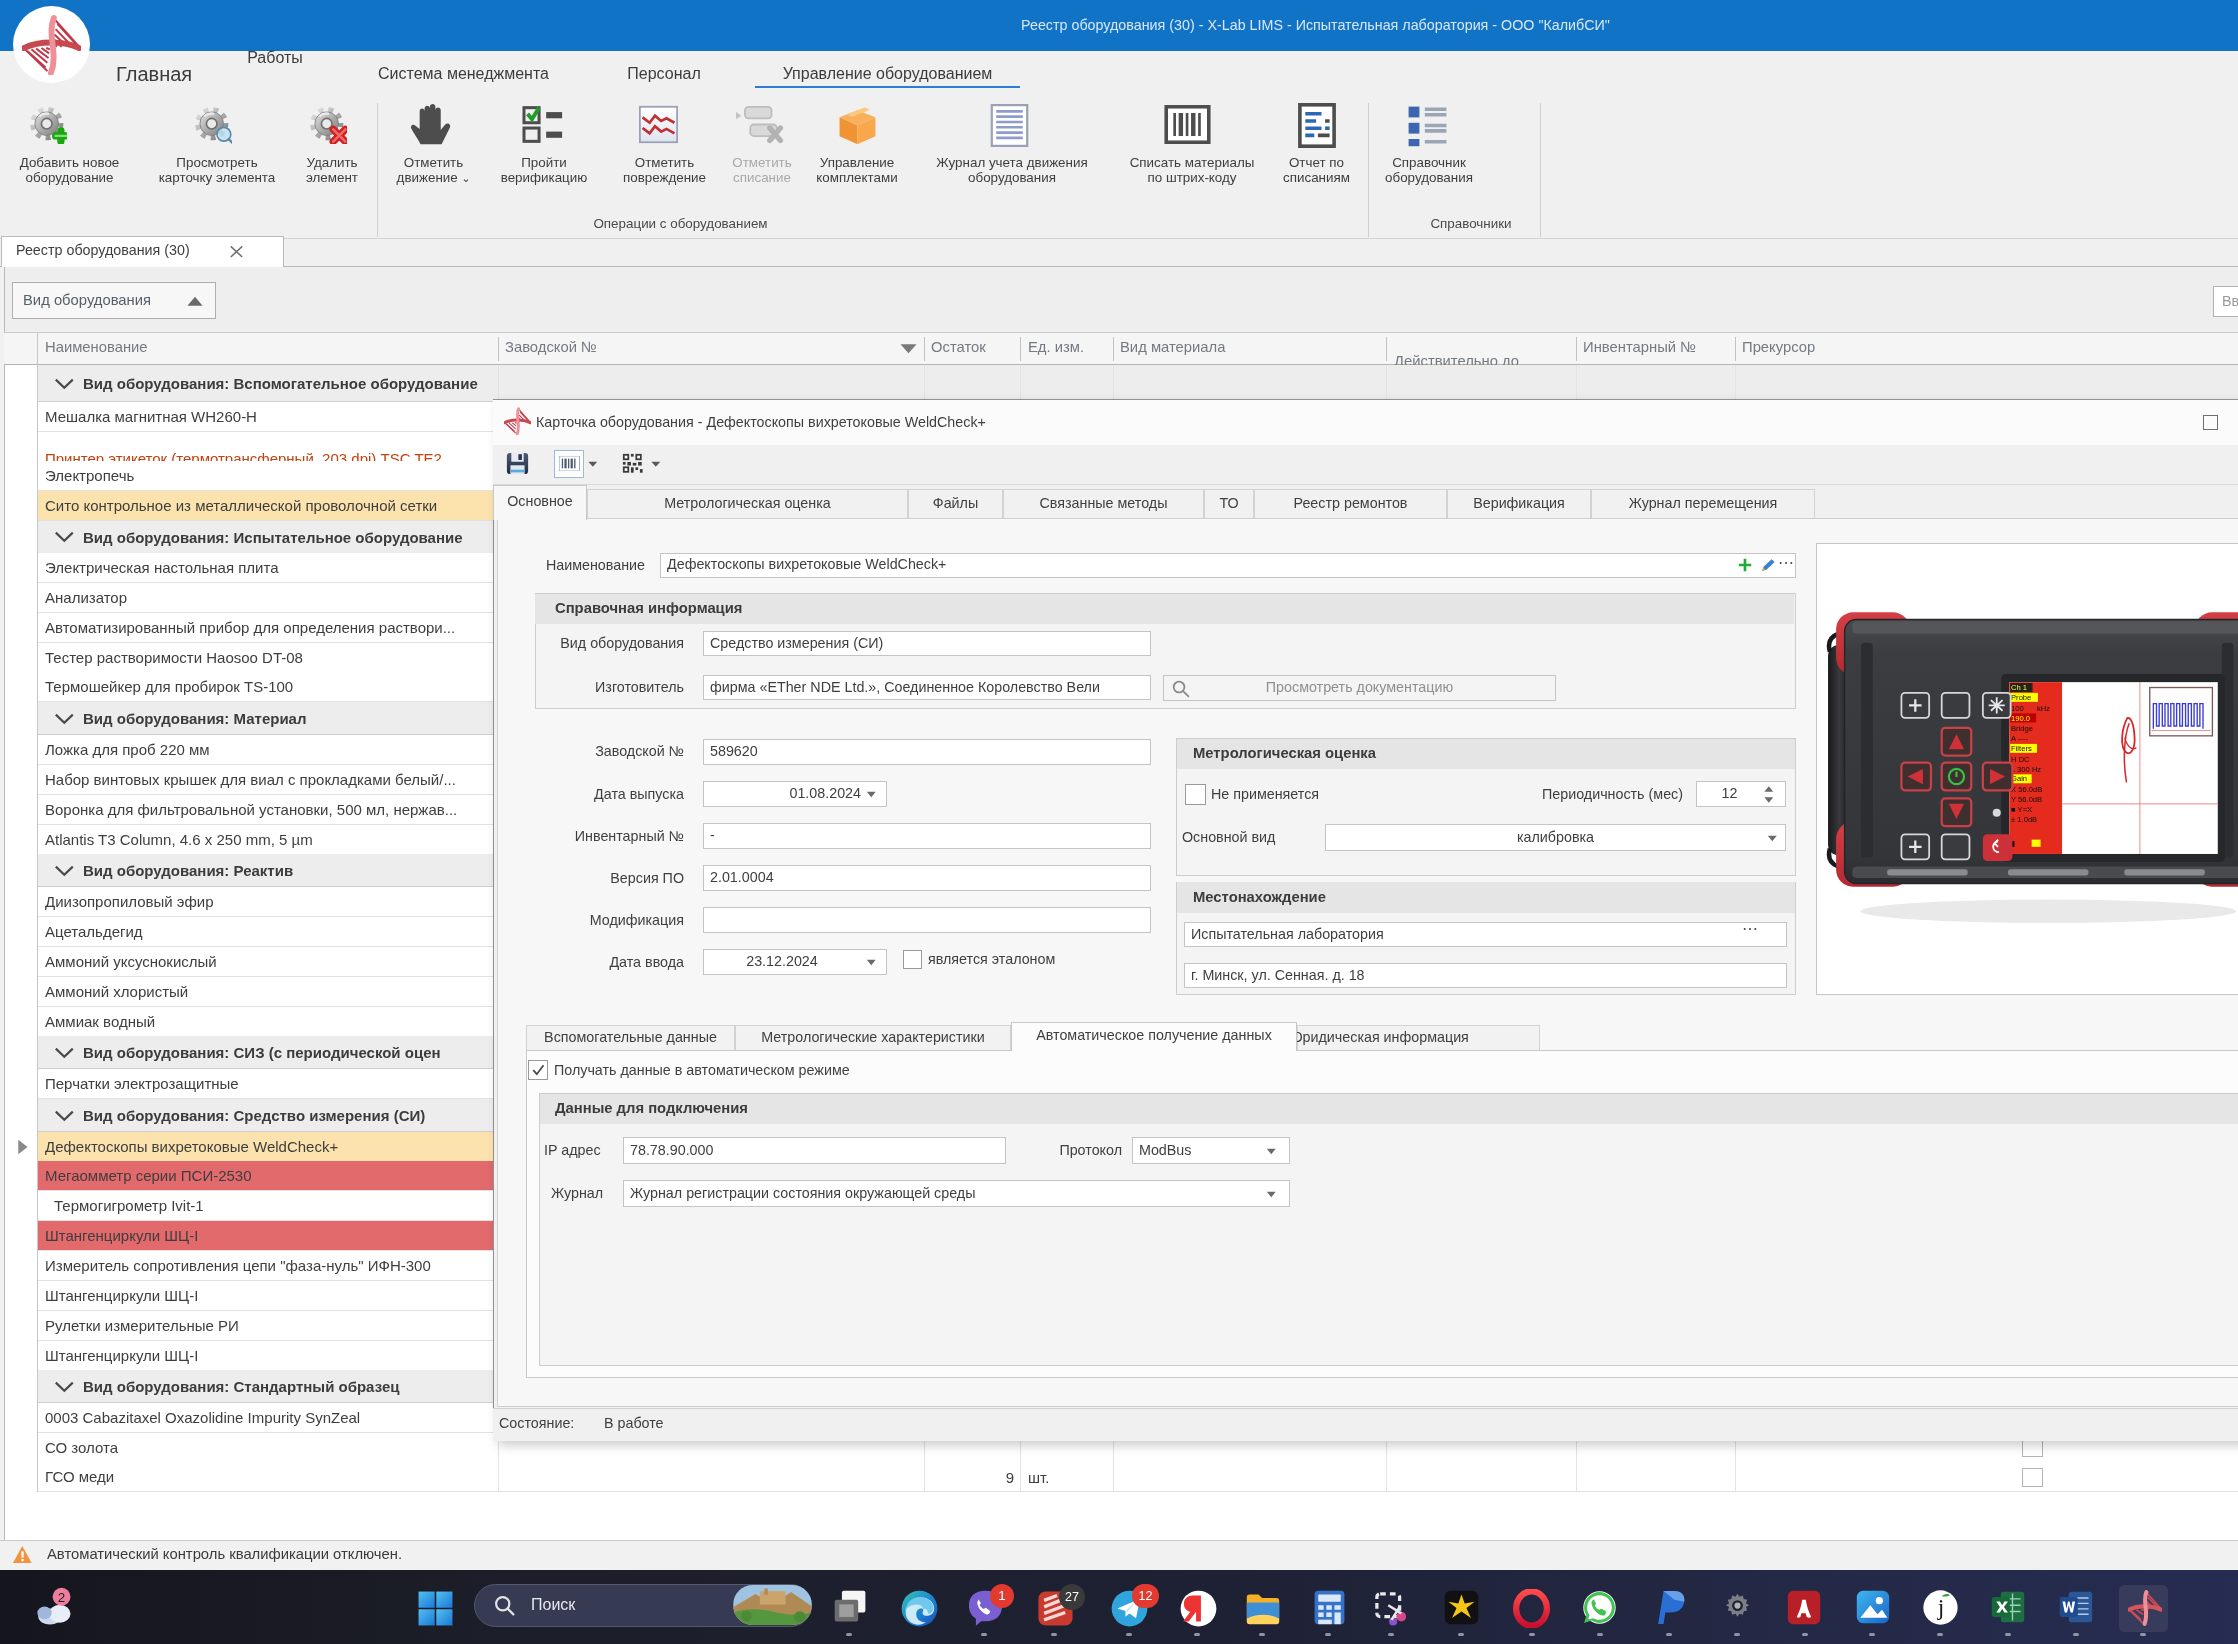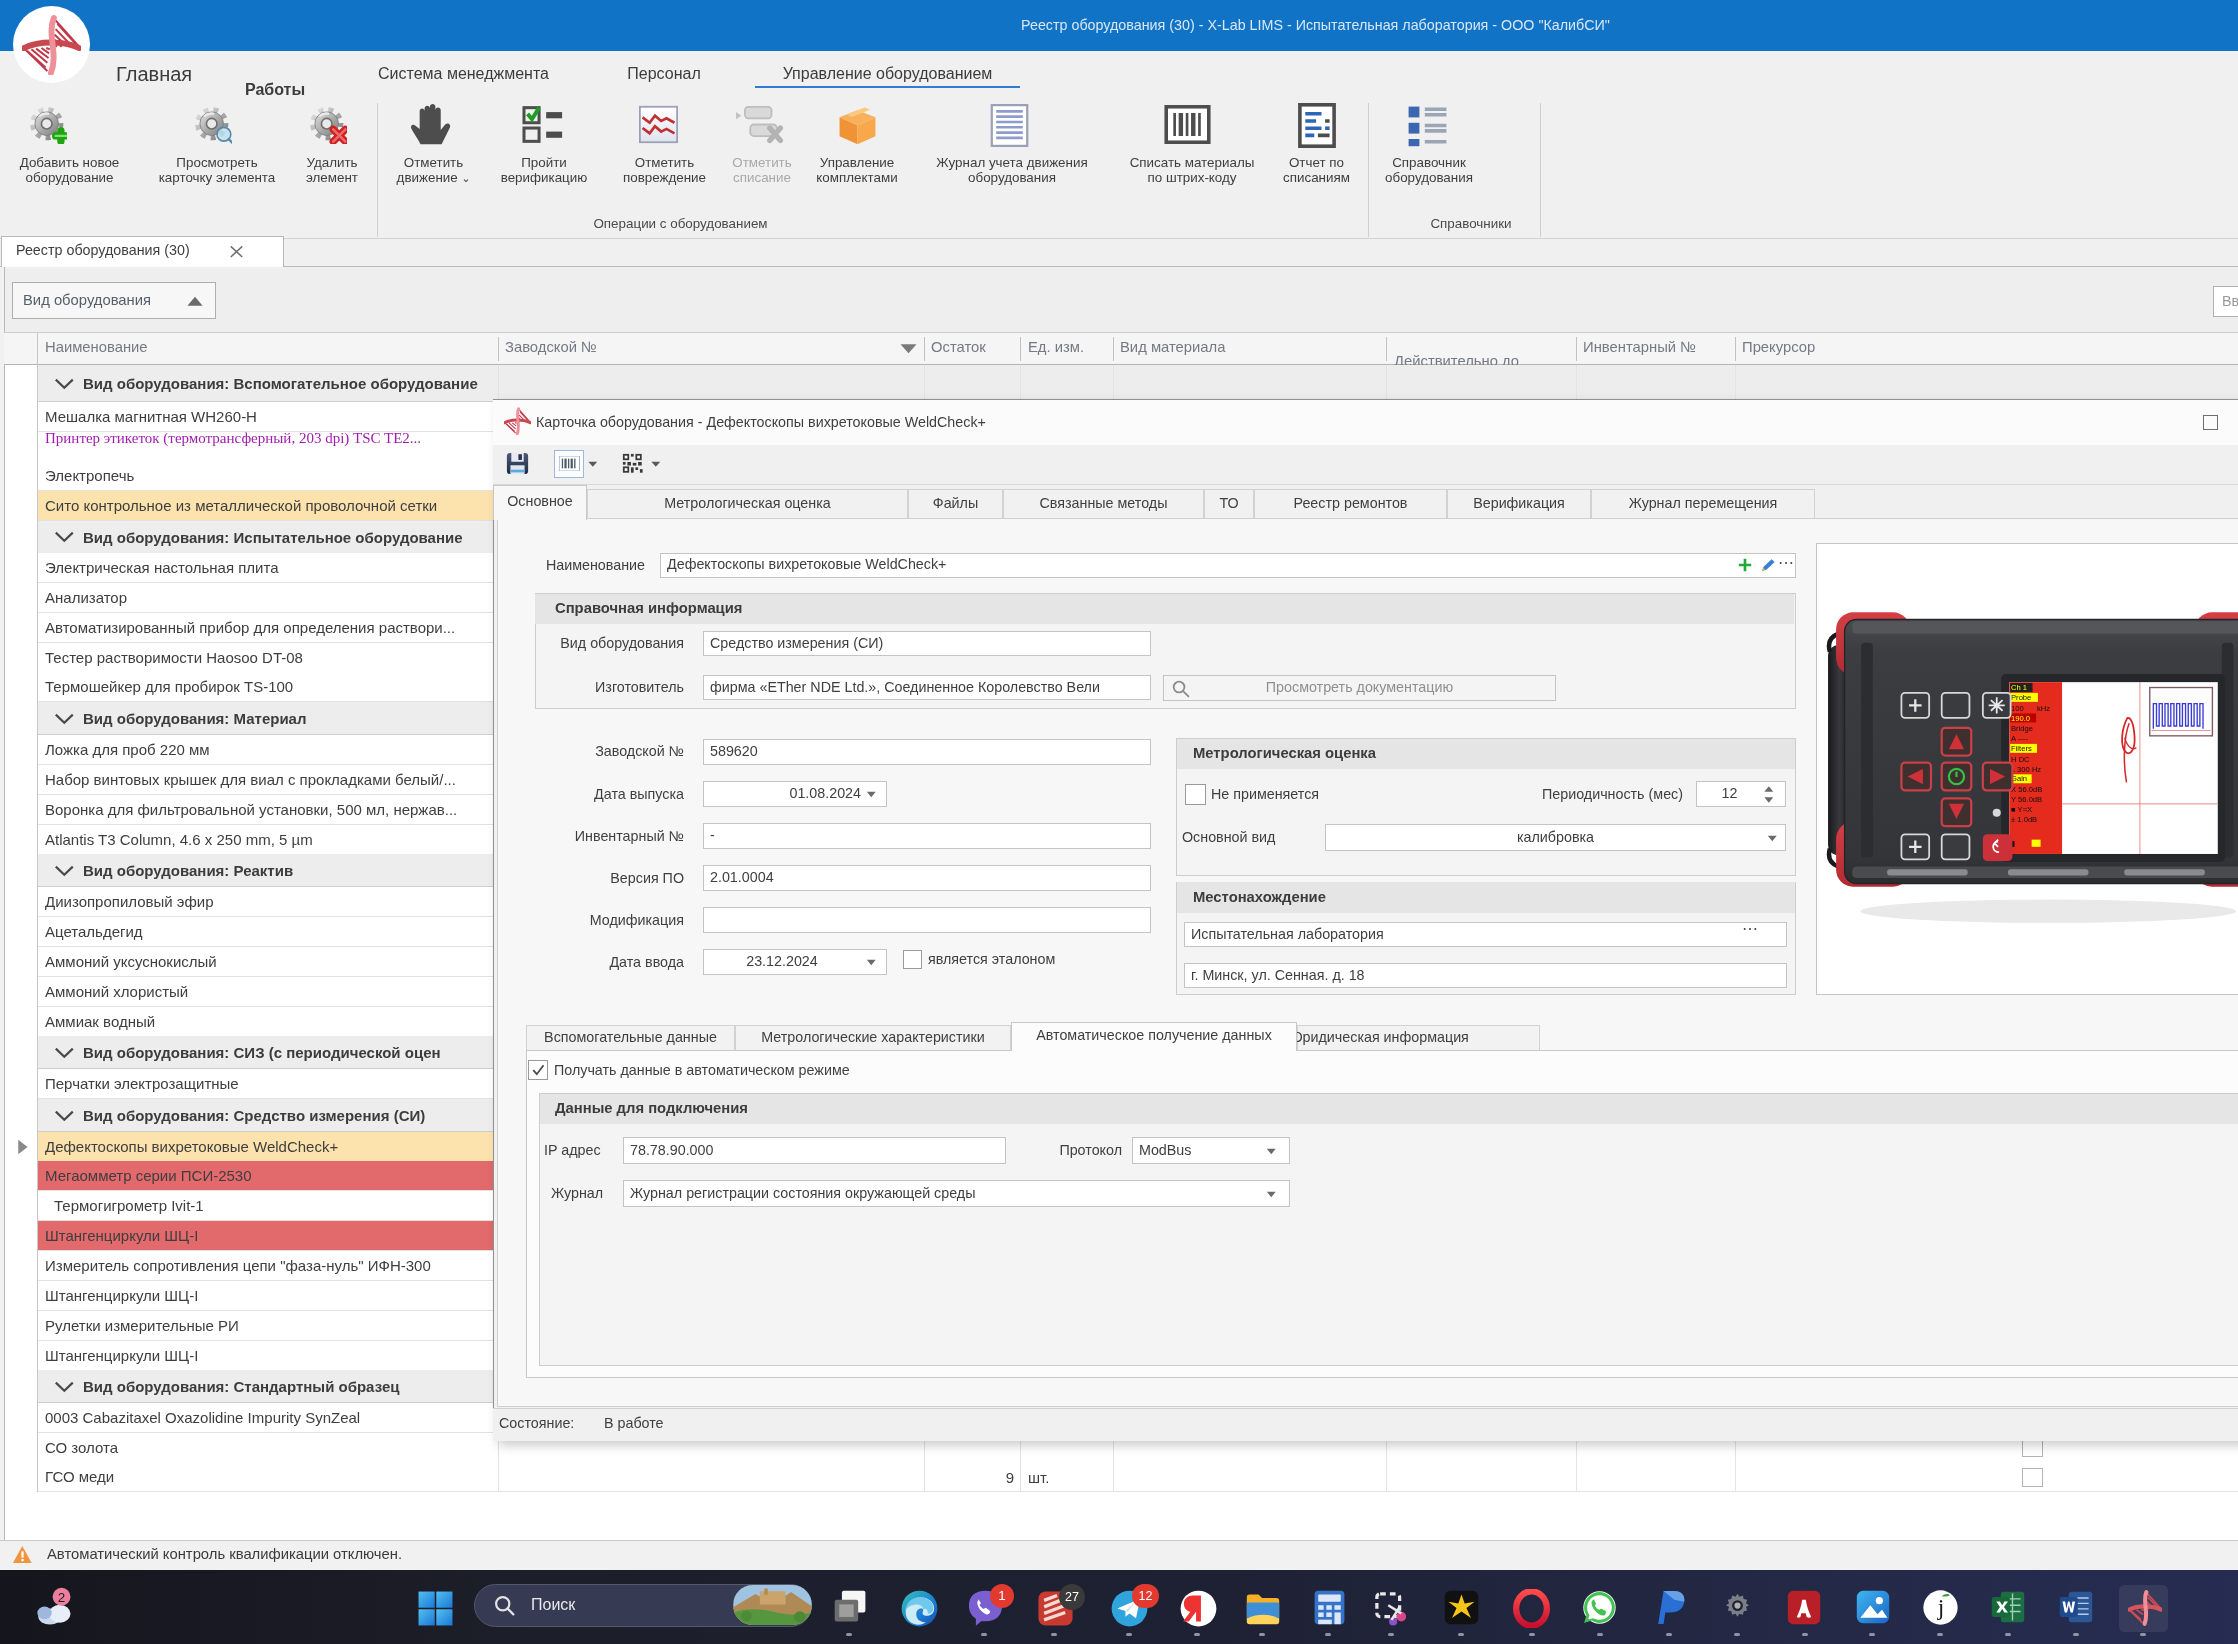--- a/index.html
+++ b/index.html
@@ -6,21 +6,21 @@
 body { font-family:"Liberation Sans",sans-serif; background:#f1f1f1; position:relative; color:#3f3f3f; }
 .abs { position:absolute; }
 .tt { white-space:nowrap; }
 </style></head><body>
 
 <div class="abs" style="left:0;top:0;width:2631px;height:51px;background:#1173c5;"></div>
 <div class="abs tt" style="left:0;top:0;width:2631px;height:51px;line-height:51px;text-align:center;color:#d9e7f6;font-size:14.3px;">Реестр оборудования (30) - X-Lab LIMS - Испытательная лаборатория - ООО "КалибСИ"</div>
 
 <div class="abs" style="left:0;top:51px;width:2631px;height:188px;background:#f1f0f1;border-bottom:0.9px solid #d2d2d2;"></div>
 <div class="abs tt" style="left:116px;top:60px;width:76px;height:28px;line-height:28px;text-align:center;font-size:20px;color:#3c3c3c;">Главная</div>
-<div class="abs tt" style="left:239px;top:76px;width:72px;height:28px;line-height:28px;text-align:center;font-size:16px;color:#3c3c3c;font-weight:bold;">Работы</div>
+<div class="abs tt" style="left:239px;top:44px;width:72px;height:28px;line-height:28px;text-align:center;font-size:16px;color:#3c3c3c;">Работы</div>
 <div class="abs tt" style="left:354px;top:60px;width:219px;height:28px;line-height:28px;text-align:center;font-size:16px;color:#3c3c3c;">Система менеджмента</div>
 <div class="abs tt" style="left:617px;top:60px;width:94px;height:28px;line-height:28px;text-align:center;font-size:16px;color:#3c3c3c;">Персонал</div>
 <div class="abs tt" style="left:753px;top:60px;width:269px;height:28px;line-height:28px;text-align:center;font-size:16px;color:#3c3c3c;">Управление оборудованием</div>
 <div class="abs" style="left:755px;top:86px;width:265px;height:2.2px;background:#2e7cd6;"></div>
 
 <div class="abs" style="left:12.5px;top:6.3px;width:77px;height:77px;border-radius:50%;background:#ffffff;"></div>
 <svg class="abs" style="left:21.5px;top:14.3px;" width="59" height="61" viewBox="0 0 100 100">
 <g stroke="#c0394a" stroke-width="3.4" fill="none">
 <path d="M57 9 L96 53"></path>
 <path d="M60 15 L91 49"></path>
@@ -219,21 +219,21 @@
     <path d="M3 3 L39 3 L21 23 Z" fill="#7a7a7a"></path>
   </svg>
 <div class="abs" style="left:37px;top:365px;width:2590px;height:37px;background:#eeedee;border-bottom:0.4px solid #cfcfcf;"></div>
 <svg class="abs" style="left:54px;top:377px;" width="20.6" height="13.4" viewBox="0 0 46 30">
     <path d="M4 6 L23 24 L42 6" fill="none" stroke="#4a4a4a" stroke-width="5"></path>
   </svg>
 <div class="abs tt" style="left:83px;top:365px;height:37px;line-height:37px;font-size:15px;font-weight:bold;color:#3c3c3c;">Вид оборудования: Вспомогательное оборудование</div>
 <div class="abs" style="left:37px;top:402px;width:2590px;height:30px;background:#ffffff;border-bottom:0.4px solid #e2e2e2;"></div>
 <div class="abs tt" style="left:45px;top:402px;height:30px;line-height:30px;font-size:15px;color:#3e3e3e;">Мешалка магнитная WH260-H</div>
 <div class="abs" style="left:37px;top:432px;width:2590px;height:29.6px;background:#ffffff;border-bottom:0.4px solid #e2e2e2;"></div>
-<div class="abs tt" style="left:45px;top:424px;height:29.6px;line-height:29.6px;font-size:15px;color:#a21caf;font-family:Liberation Serif, serif;">Принтер этикеток (термотрансферный, 203 dpi) TSC TE2...</div>
+<div class="abs tt" style="left:45px;top:444px;height:29.6px;line-height:29.6px;font-size:15px;color:#c2410c;">Принтер этикеток (термотрансферный, 203 dpi) TSC TE2...</div>
 <div class="abs" style="left:37px;top:461px;width:2590px;height:29.6px;background:#ffffff;border-bottom:0.4px solid #e2e2e2;"></div>
 <div class="abs tt" style="left:45px;top:461px;height:29.6px;line-height:29.6px;font-size:15px;color:#3e3e3e;">Электропечь</div>
 <div class="abs" style="left:37px;top:491px;width:2590px;height:30px;background:#fce3ae;border-bottom:0.4px solid #e2e2e2;"></div>
 <div class="abs tt" style="left:45px;top:491px;height:30px;line-height:30px;font-size:15px;color:#3e3e3e;">Сито контрольное из металлической проволочной сетки</div>
 <div class="abs" style="left:37px;top:521px;width:2590px;height:33px;background:#eeedee;border-bottom:0.4px solid #cfcfcf;"></div>
 <svg class="abs" style="left:54px;top:530px;" width="20.6" height="13.4" viewBox="0 0 46 30">
     <path d="M4 6 L23 24 L42 6" fill="none" stroke="#4a4a4a" stroke-width="5"></path>
   </svg>
 <div class="abs tt" style="left:83px;top:521px;height:33px;line-height:33px;font-size:15px;font-weight:bold;color:#3c3c3c;">Вид оборудования: Испытательное оборудование</div>
 <div class="abs" style="left:37px;top:553px;width:2590px;height:30px;background:#ffffff;border-bottom:0.4px solid #e2e2e2;"></div>

